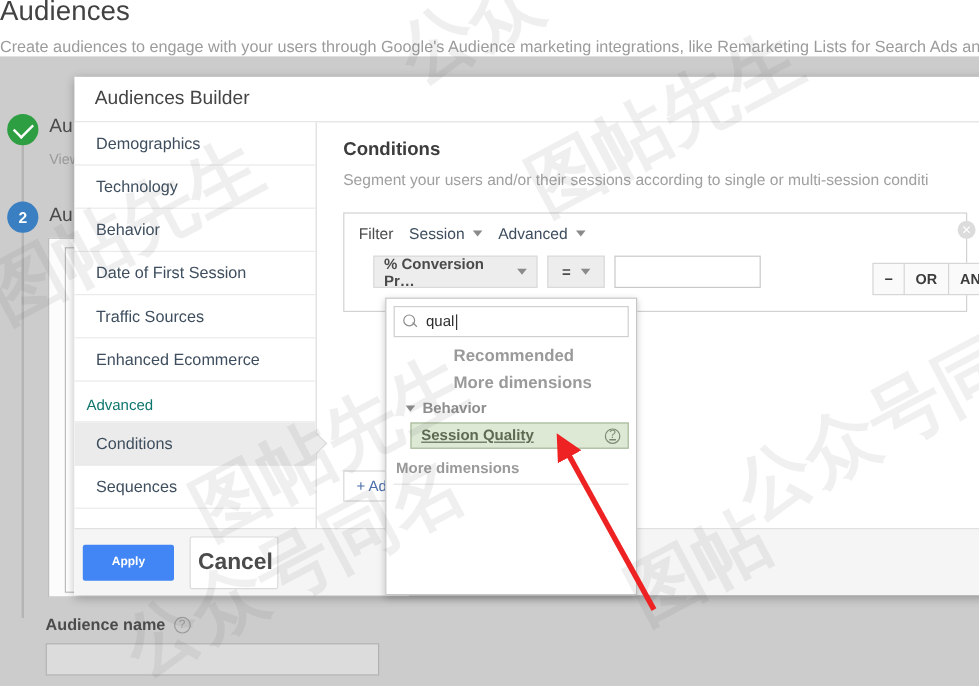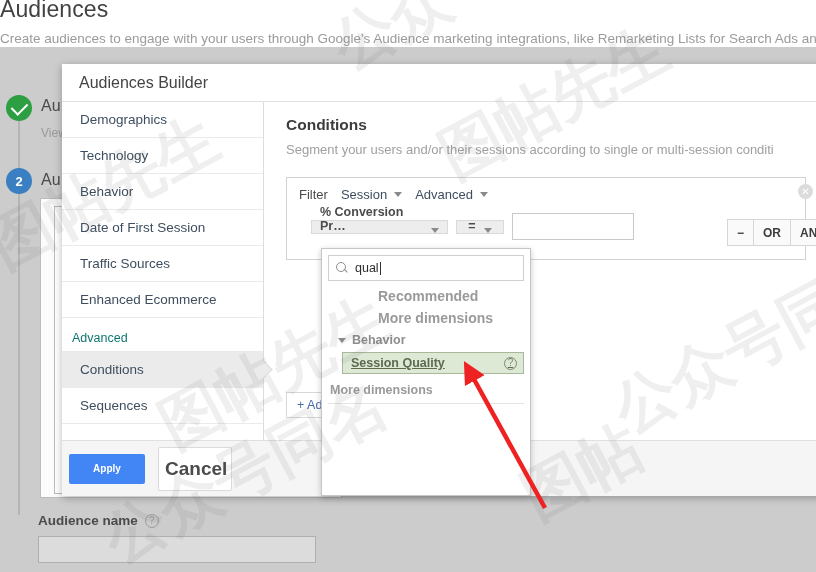--- a/index.html
+++ b/index.html
@@ -161,22 +161,22 @@
   .caret {
     width: 0; height: 0; border-left: 4.5px solid transparent;
     border-right: 4.5px solid transparent; border-top: 5px solid #8a8a8a;
   }
 
   .filter-row2 {
     display: flex; align-items: center; gap: 8px; margin-top: 11px;
     padding-left: 12px;
   }
   .ctl {
-    background: #ededed; border: 1px solid #dadada; height: 14px;
-    display: inline-flex; align-items: flex-end; justify-content: space-between;
+    background: #ededed; border: 1px solid #dadada; height: 27px;
+    display: inline-flex; align-items: center; justify-content: space-between;
     font-size: 12.5px; font-weight: bold; color: #4b4b4b;
     padding: 0 8px; box-sizing: border-box;
   }
   .ctl.dim-w { width: 137px; }
   .ctl.op-w { width: 48px; justify-content: center; gap: 8px; }
   .val-input {
     width: 122px; height: 27px; background: #fff;
     border: 1px solid #c9c9c9; box-sizing: border-box;
   }
 

